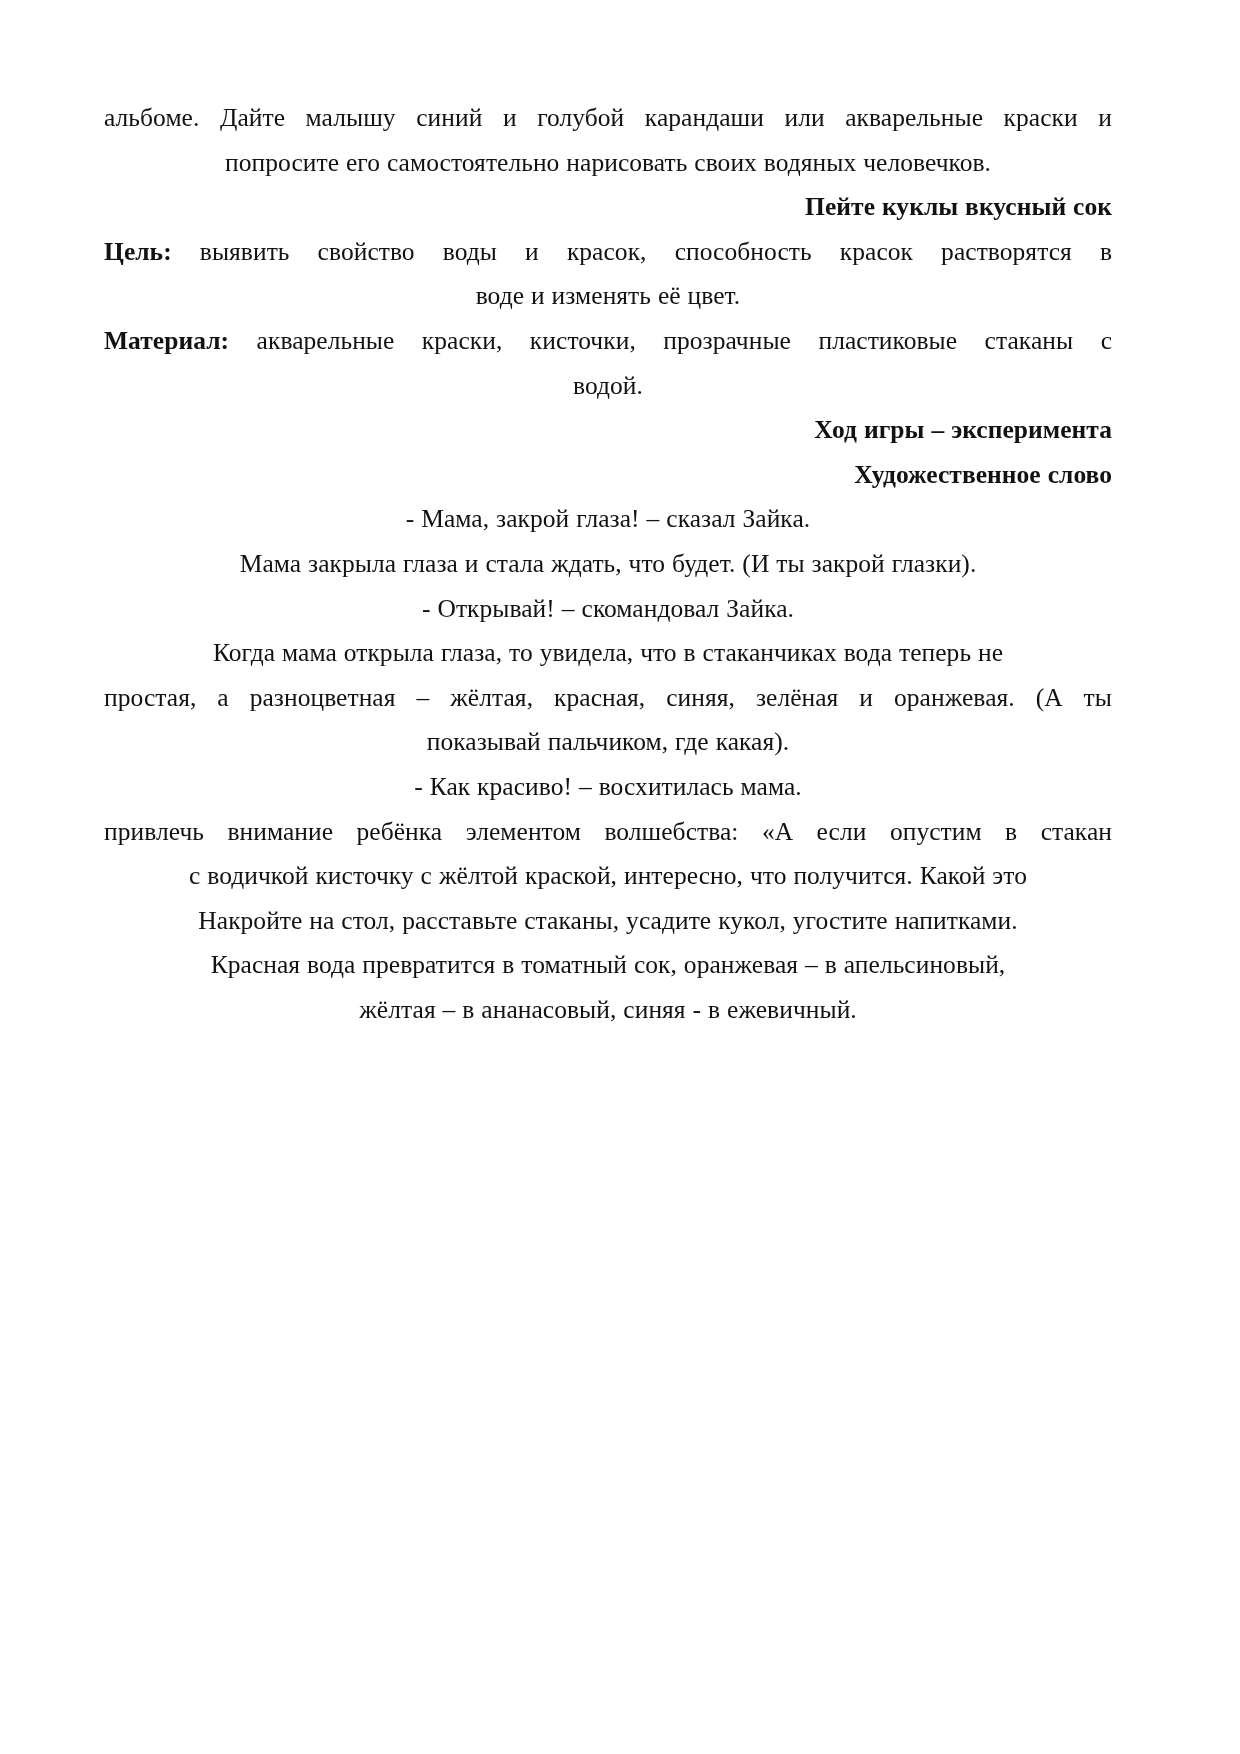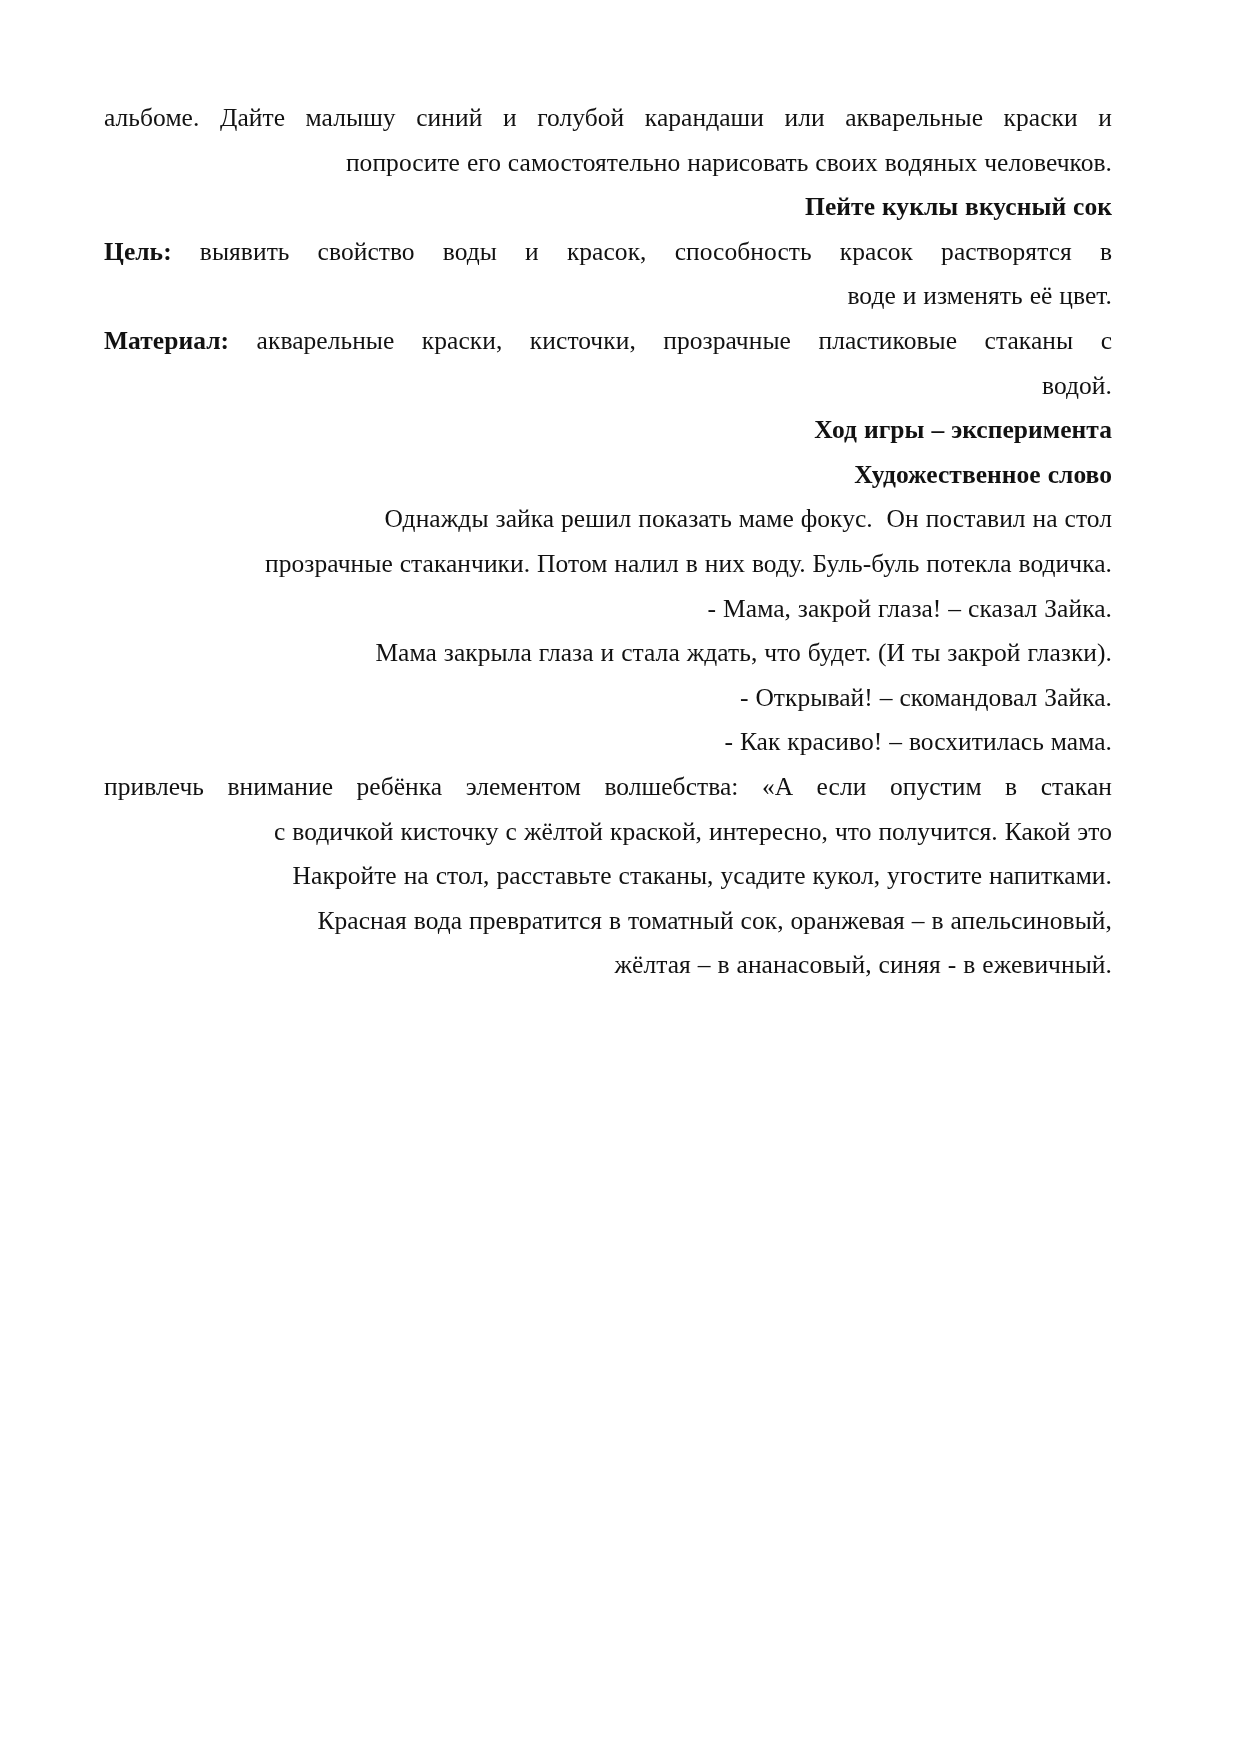--- a/index.html
+++ b/index.html
@@ -29,21 +29,21 @@
     color: #121212;
     letter-spacing: 0.05px;
     white-space: pre-wrap;
     word-spacing: 0.5px;
   }
   .just {
     text-align: justify;
     text-align-last: justify;
   }
   .center {
-    text-align: right;
+    text-align: center;
   }
   .bold-head {
     font-weight: bold;
     text-align: right;
   }
   .lead {
     font-weight: bold;
     font-family: Liberation Serif, serif;
   }
   .para-block {
@@ -76,37 +76,38 @@
     </div>
 
     <div class="para-block">
       <div class="line bold-head">Ход игры – эксперимента</div>
     </div>
 
     <div class="para-block">
       <div class="line bold-head">Художественное слово</div>
     </div>
 
-    <div class="para-block">
-      <div class="line center">Однажды зайка решил показать маме фокус.  Он поставил на стол</div>
-      <div class="line center">прозрачные стаканчики. Потом налил в них воду. Буль-буль потекла водичка.</div>
-    </div>
 
     <div class="para-block">
       <div class="line center">- Мама, закрой глаза! – сказал Зайка.</div>
     </div>
 
     <div class="para-block">
       <div class="line center">Мама закрыла глаза и стала ждать, что будет. (И ты закрой глазки).</div>
     </div>
 
     <div class="para-block">
       <div class="line center">- Открывай! – скомандовал Зайка.</div>
     </div>
 
+    <div class="para-block">
+      <div class="line center">Когда мама открыла глаза, то увидела, что в стаканчиках вода теперь не</div>
+      <div class="line just">простая, а разноцветная – жёлтая, красная, синяя, зелёная и оранжевая. (А ты</div>
+      <div class="line center">показывай пальчиком, где какая).</div>
+    </div>
 
     <div class="para-block">
       <div class="line center">- Как красиво! – восхитилась мама.</div>
     </div>
 
     <div class="para-block">
       <div class="line just">привлечь внимание ребёнка элементом волшебства: «А если опустим в стакан</div>
       <div class="line center">с водичкой кисточку с жёлтой краской, интересно, что получится. Какой это</div>
     </div>
 

